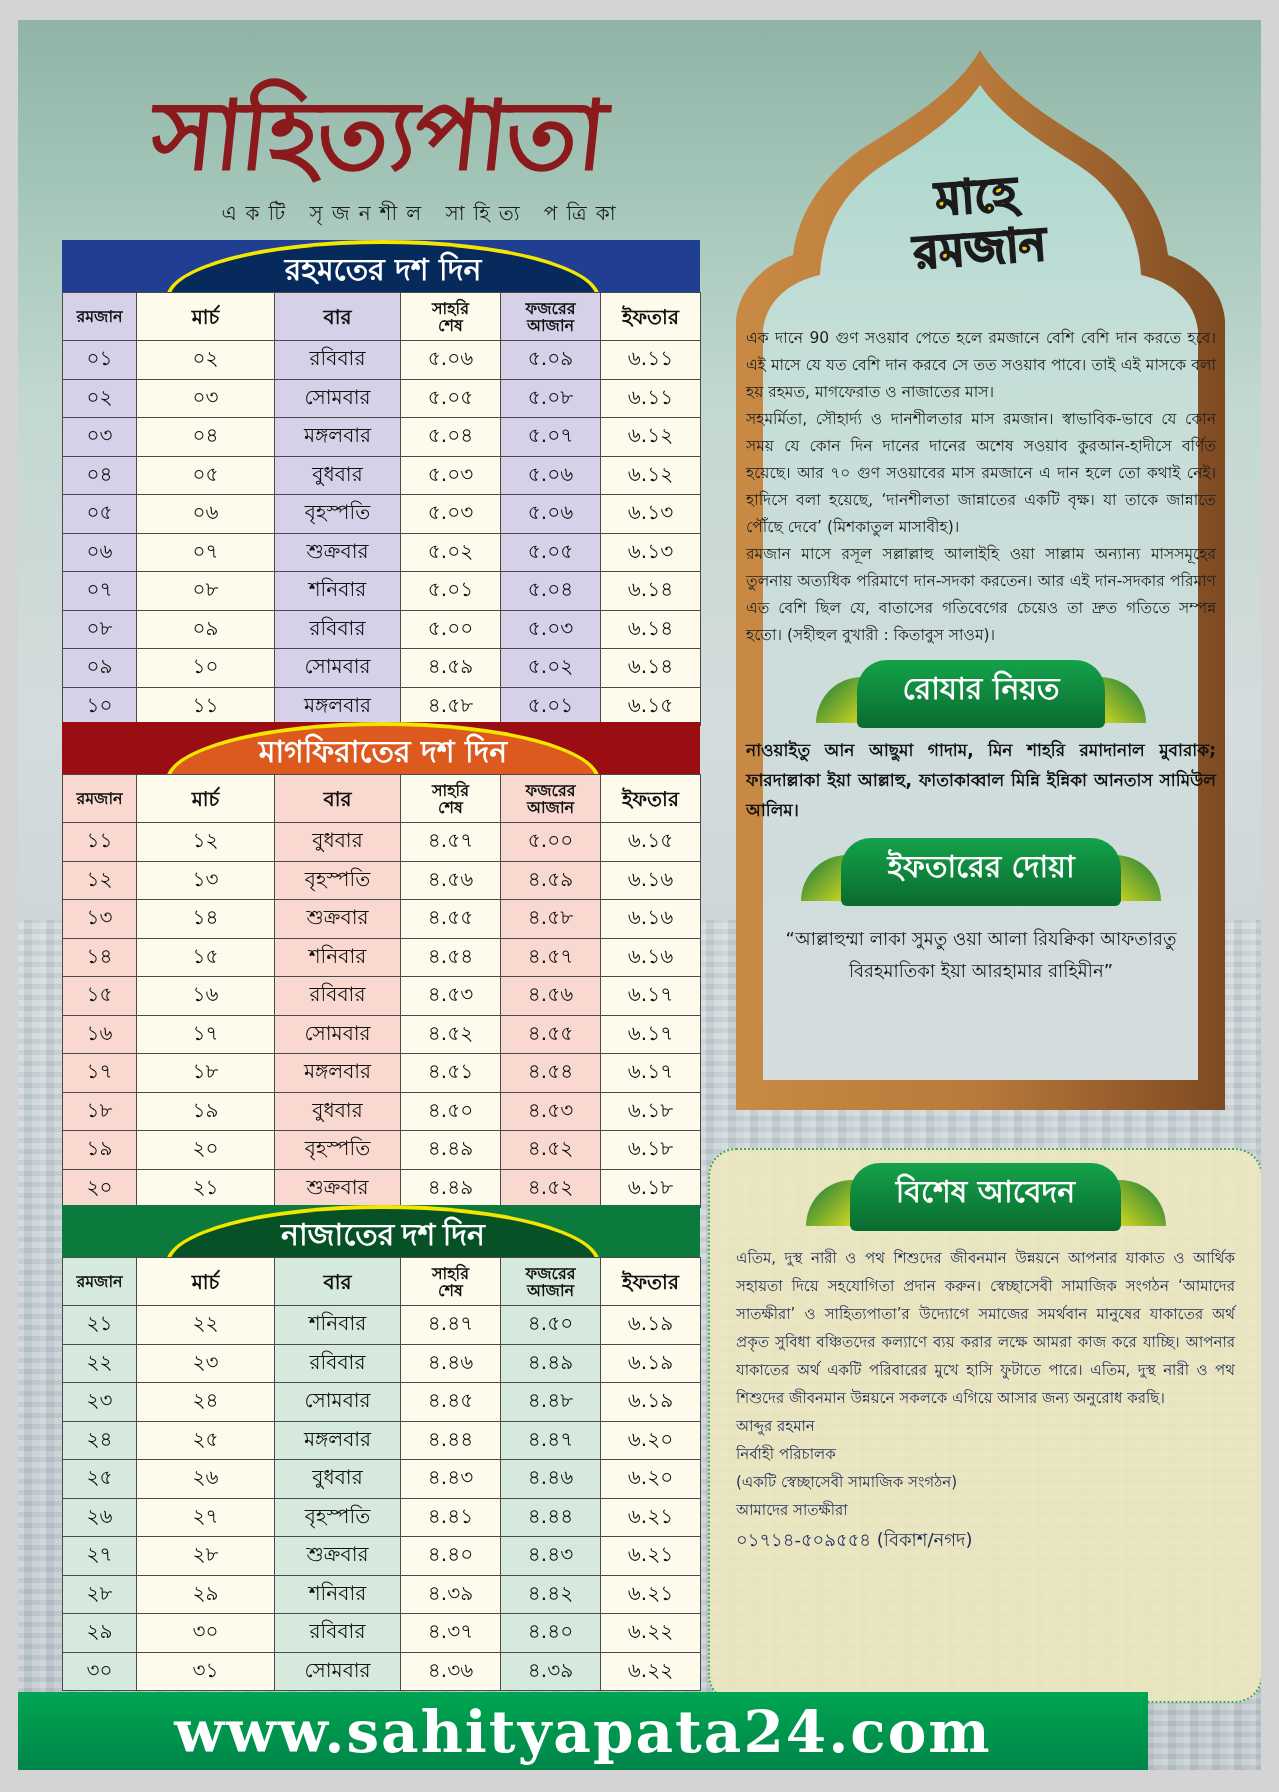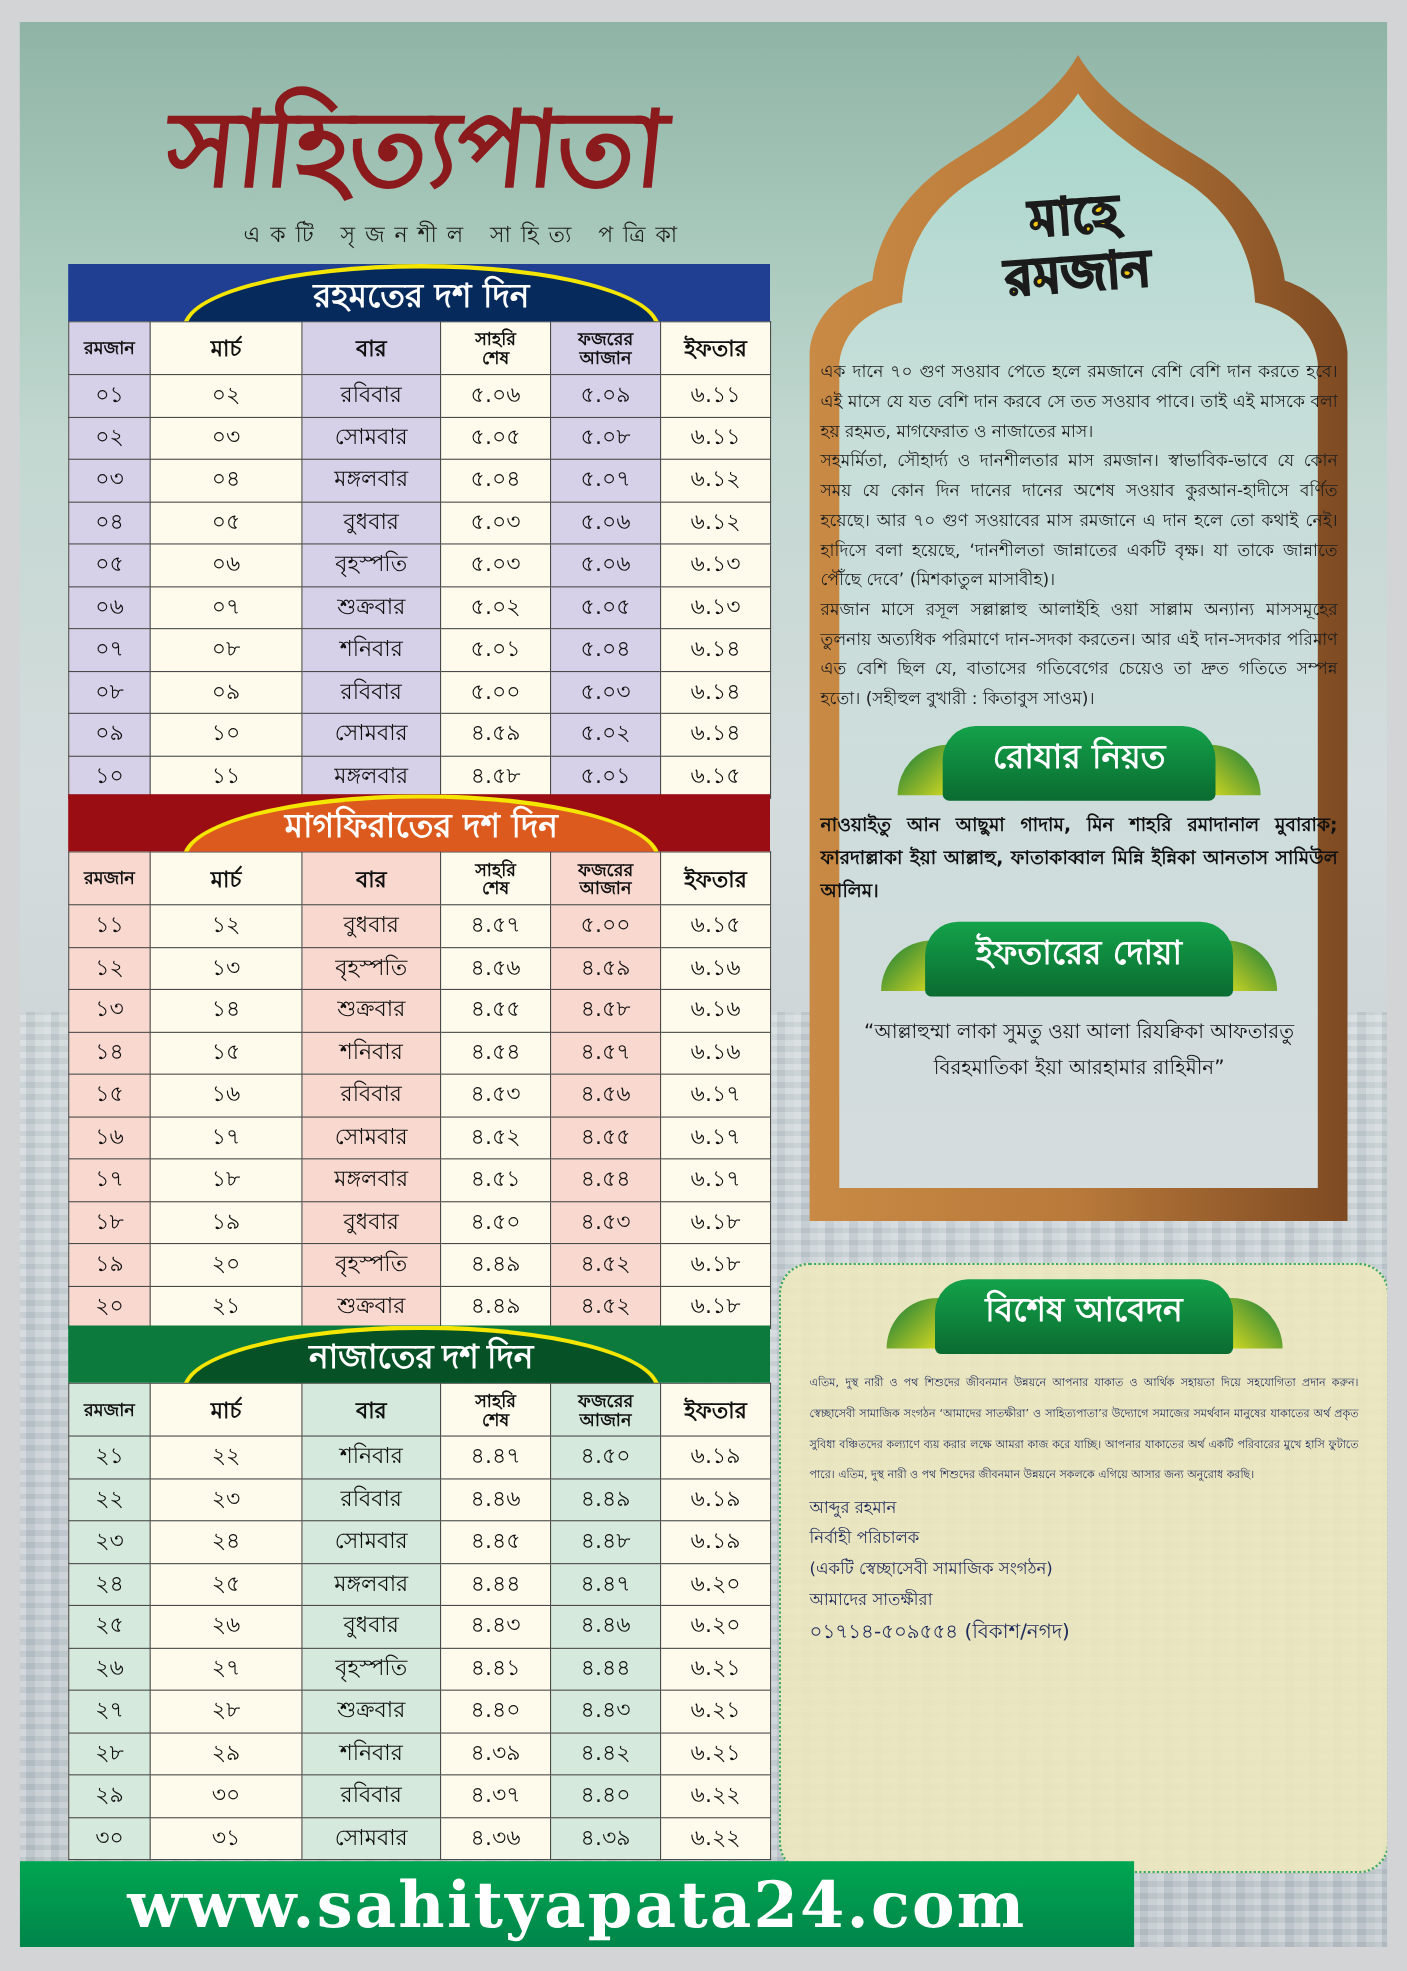--- a/index.html
+++ b/index.html
@@ -110,27 +110,27 @@
   }
   
   .appeal {
     position: absolute; left: 690px; top: 1128px; width: 555px; height: 555px;
     border: 2px dotted #3daa6a; border-radius: 28px;
     background: rgba(238, 232, 190, 0.88);
     padding: 22px 26px 0 26px;
   }
   .appeal-ribbon { width: 360px; margin-top: -6px; }
   .appeal-body {
-    font-size: 10px; line-height: 28px; color: #1e2a5a; text-align: justify; margin-top: 16px;
+    font-size: 15px; line-height: 28px; color: #1e2a5a; text-align: justify; margin-top: 16px;
   }
   .signature { font-size: 15px; line-height: 28px; color: #1e2a5a; }
   .signature .phone { font-size: 18px; line-height: 32px; }
   
   .footer {
-    position: absolute; left: 0; top: 1672px; width: 1013px; height: 80px;
+    position: absolute; left: 0; top: 1672px; width: 1130px; height: 80px;
     background: linear-gradient(180deg, #00a651 0%, #00844a 100%);
     display: flex; align-items: center; justify-content: center;
   }
   .footer span {
     font-family: "DejaVu Serif", serif; font-weight: bold;
     color: #fff; font-size: 58px; letter-spacing: 2px;
   }
 </style>
 </head>
 <body>
@@ -495,21 +495,21 @@
         </linearGradient>
       </defs>
       <path d="M272 0 C 250 40, 200 70, 160 95 C 120 120, 90 160, 85 205 C 55 215, 30 240, 28 270 L 28 1060 L 517 1060 L 517 270 C 515 240, 490 215, 460 205 C 455 160, 425 120, 385 95 C 345 70, 295 40, 272 0 Z" fill="url(#archGrad)"></path>
       <path d="M272 35 C 252 65, 212 92, 178 113 C 142 136, 115 170, 112 225 C 80 232, 58 252, 55 280 L 55 1030 L 490 1030 L 490 280 C 487 252, 465 232, 433 225 C 430 170, 403 136, 367 113 C 333 92, 292 65, 272 35 Z" fill="url(#archFill)"></path>
     </svg>
     <div class="ramadan-title">
       <div>মাহে</div>
       <div>রমজান</div>
     </div>
     <div class="arch-body">
-      <p>এক দানে ৭০ গুণ সওয়াব পেতে হলে রমজানে বেশি বেশি দান করতে হবে। এই মাসে যে যত বেশি দান করবে সে তত সওয়াব পাবে। তাই এই মাসকে বলা হয় রহমত, মাগফেরাত ও নাজাতের মাস।</p>
+      <p>এক দানে 90 গুণ সওয়াব পেতে হলে রমজানে বেশি বেশি দান করতে হবে। এই মাসে যে যত বেশি দান করবে সে তত সওয়াব পাবে। তাই এই মাসকে বলা হয় রহমত, মাগফেরাত ও নাজাতের মাস।</p>
       <p>সহমর্মিতা, সৌহার্দ্য ও দানশীলতার মাস রমজান। স্বাভাবিক-ভাবে যে কোন সময় যে কোন দিন দানের দানের অশেষ সওয়াব কুরআন-হাদীসে বর্ণিত হয়েছে। আর ৭০ গুণ সওয়াবের মাস রমজানে এ দান হলে তো কথাই নেই। হাদিসে বলা হয়েছে, ‘দানশীলতা জান্নাতের একটি বৃক্ষ। যা তাকে জান্নাতে পৌঁছে দেবে’ (মিশকাতুল মাসাবীহ)।</p>
       <p>রমজান মাসে রসূল সল্লাল্লাহু আলাইহি ওয়া সাল্লাম অন্যান্য মাসসমূহের তুলনায় অত্যধিক পরিমাণে দান-সদকা করতেন। আর এই দান-সদকার পরিমাণ এত বেশি ছিল যে, বাতাসের গতিবেগের চেয়েও তা দ্রুত গতিতে সম্পন্ন হতো। (সহীহুল বুখারী : কিতাবুস সাওম)।</p>
 
       <div class="ribbon niyat-ribbon">
         <div class="curl l"></div>
         <div class="band">রোযার নিয়ত</div>
         <div class="curl r"></div>
       </div>
       <div class="niyat-text">নাওয়াইতু আন আছুমা গাদাম, মিন শাহরি রমাদানাল মুবারাক; ফারদাল্লাকা ইয়া আল্লাহু, ফাতাকাব্বাল মিন্নি ইন্নিকা আনতাস সামিউল আলিম।</div>
 

